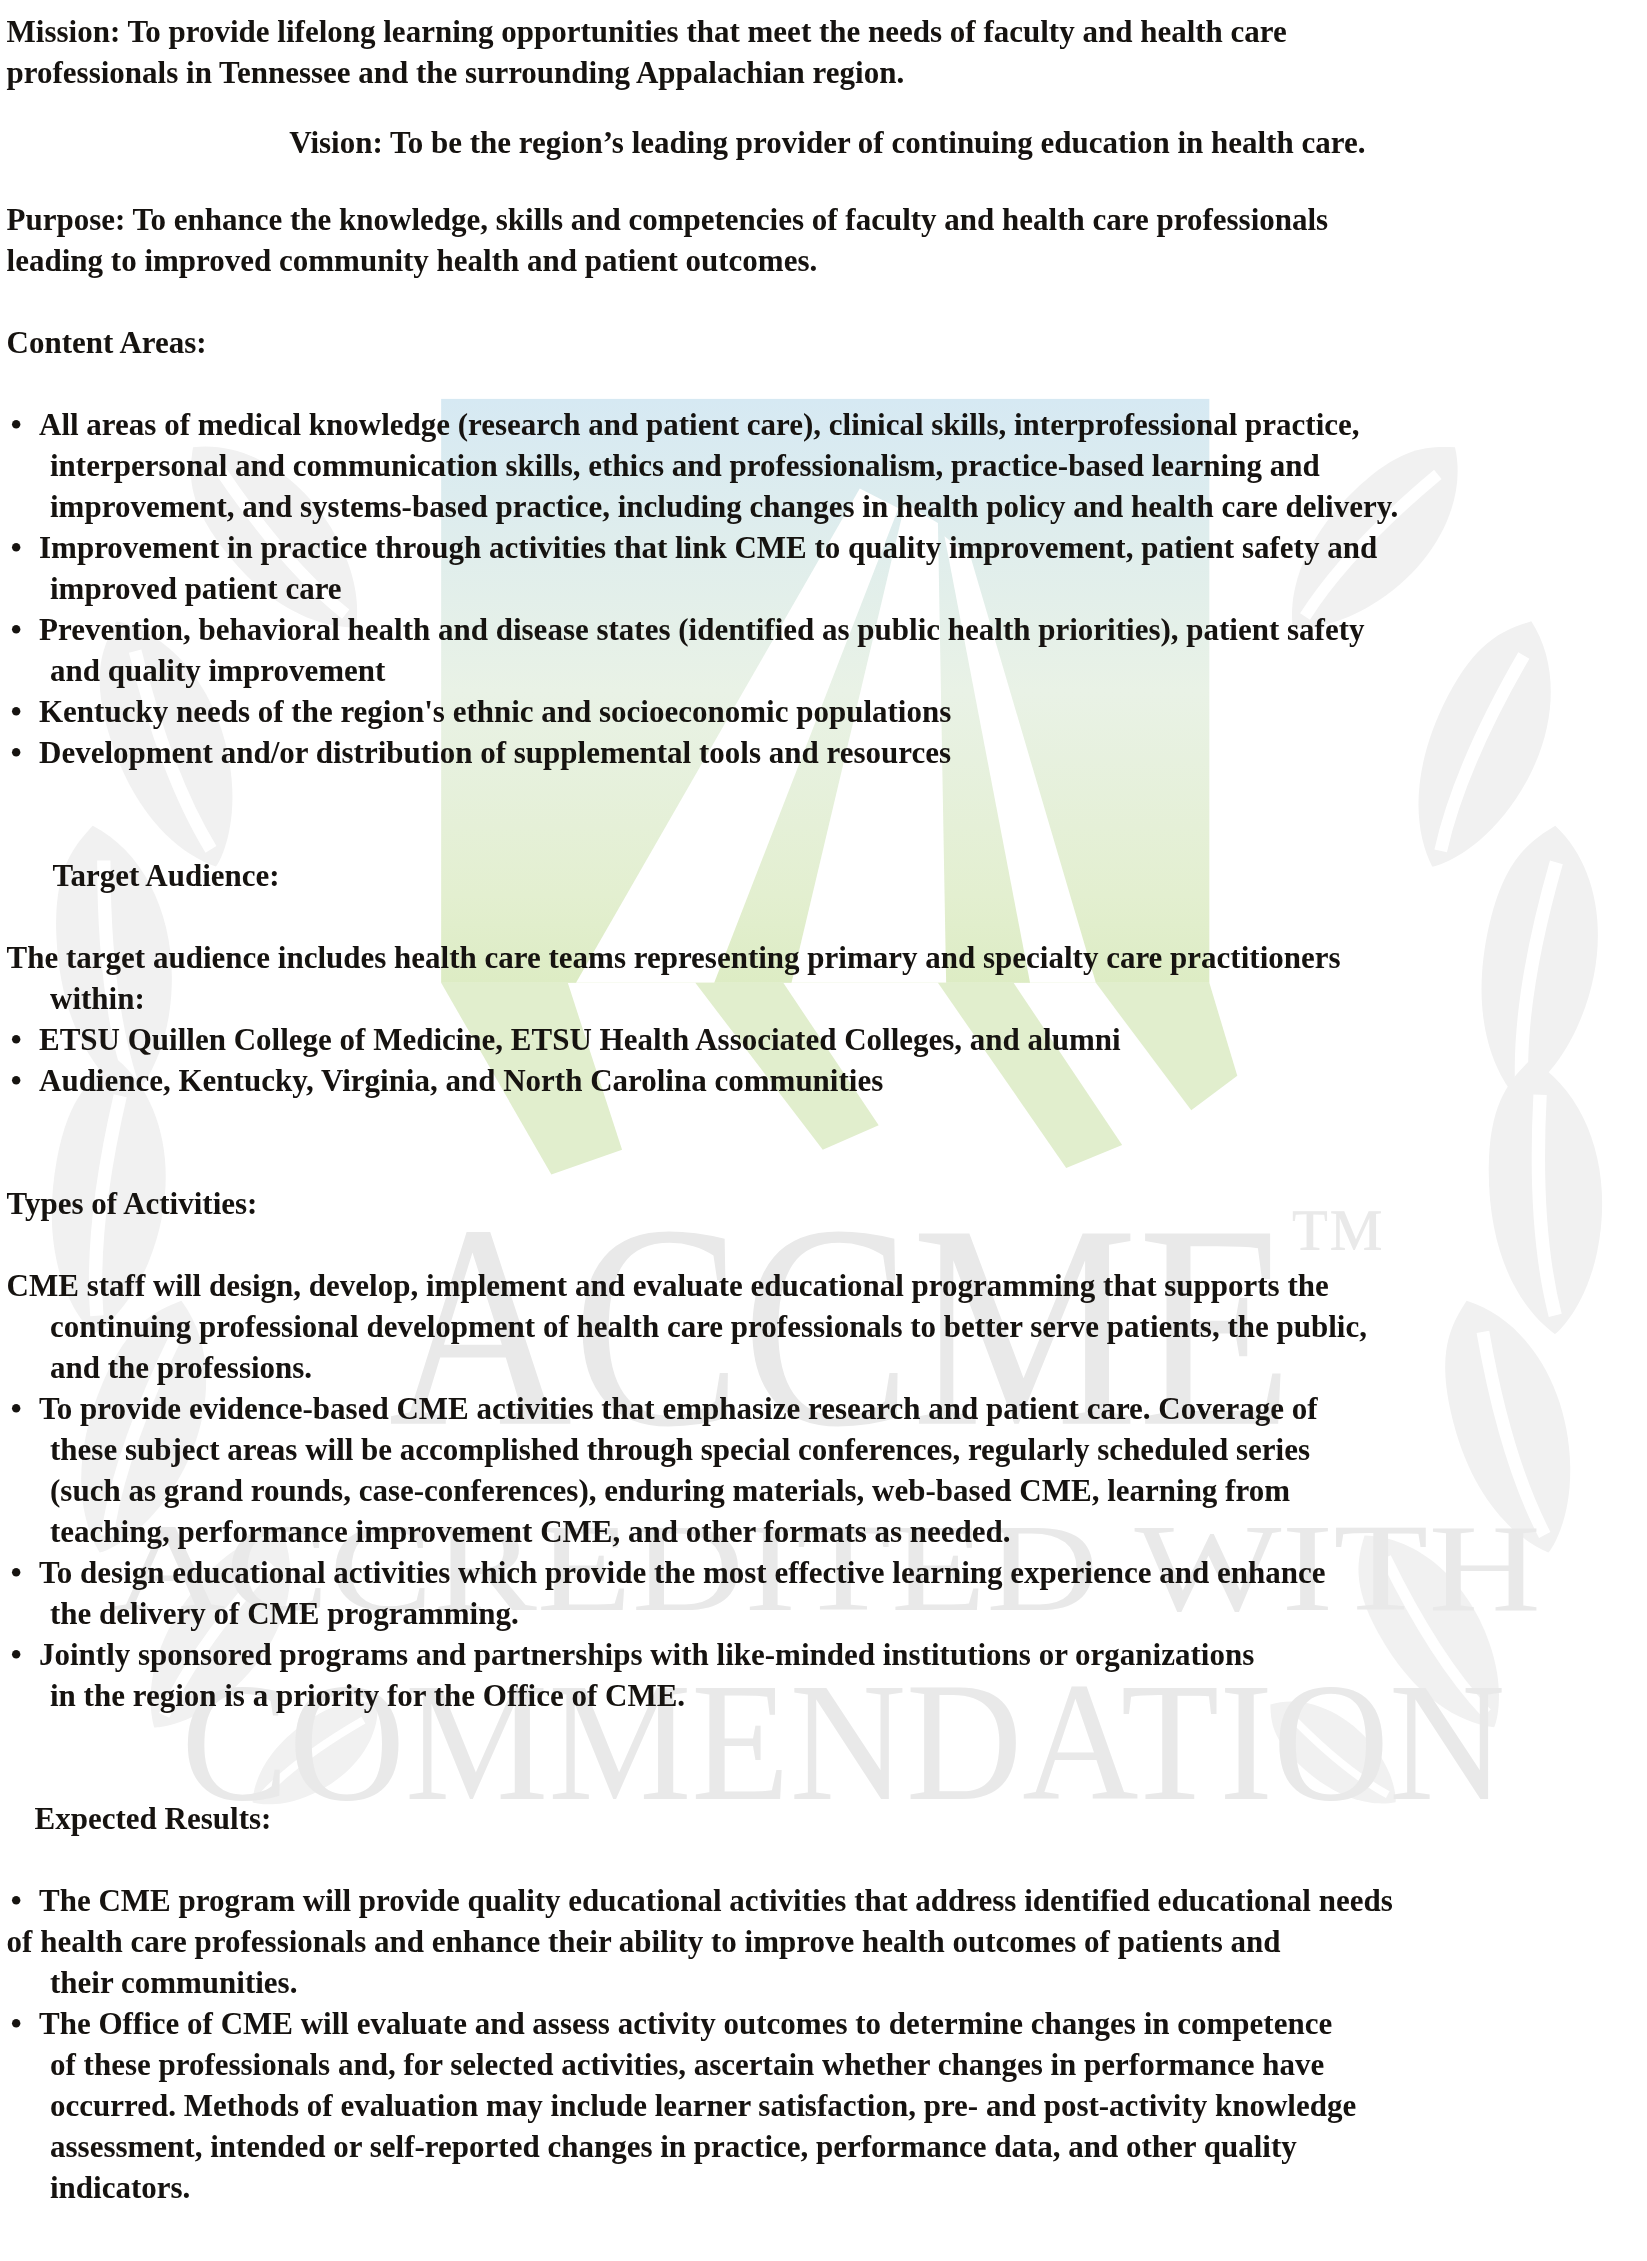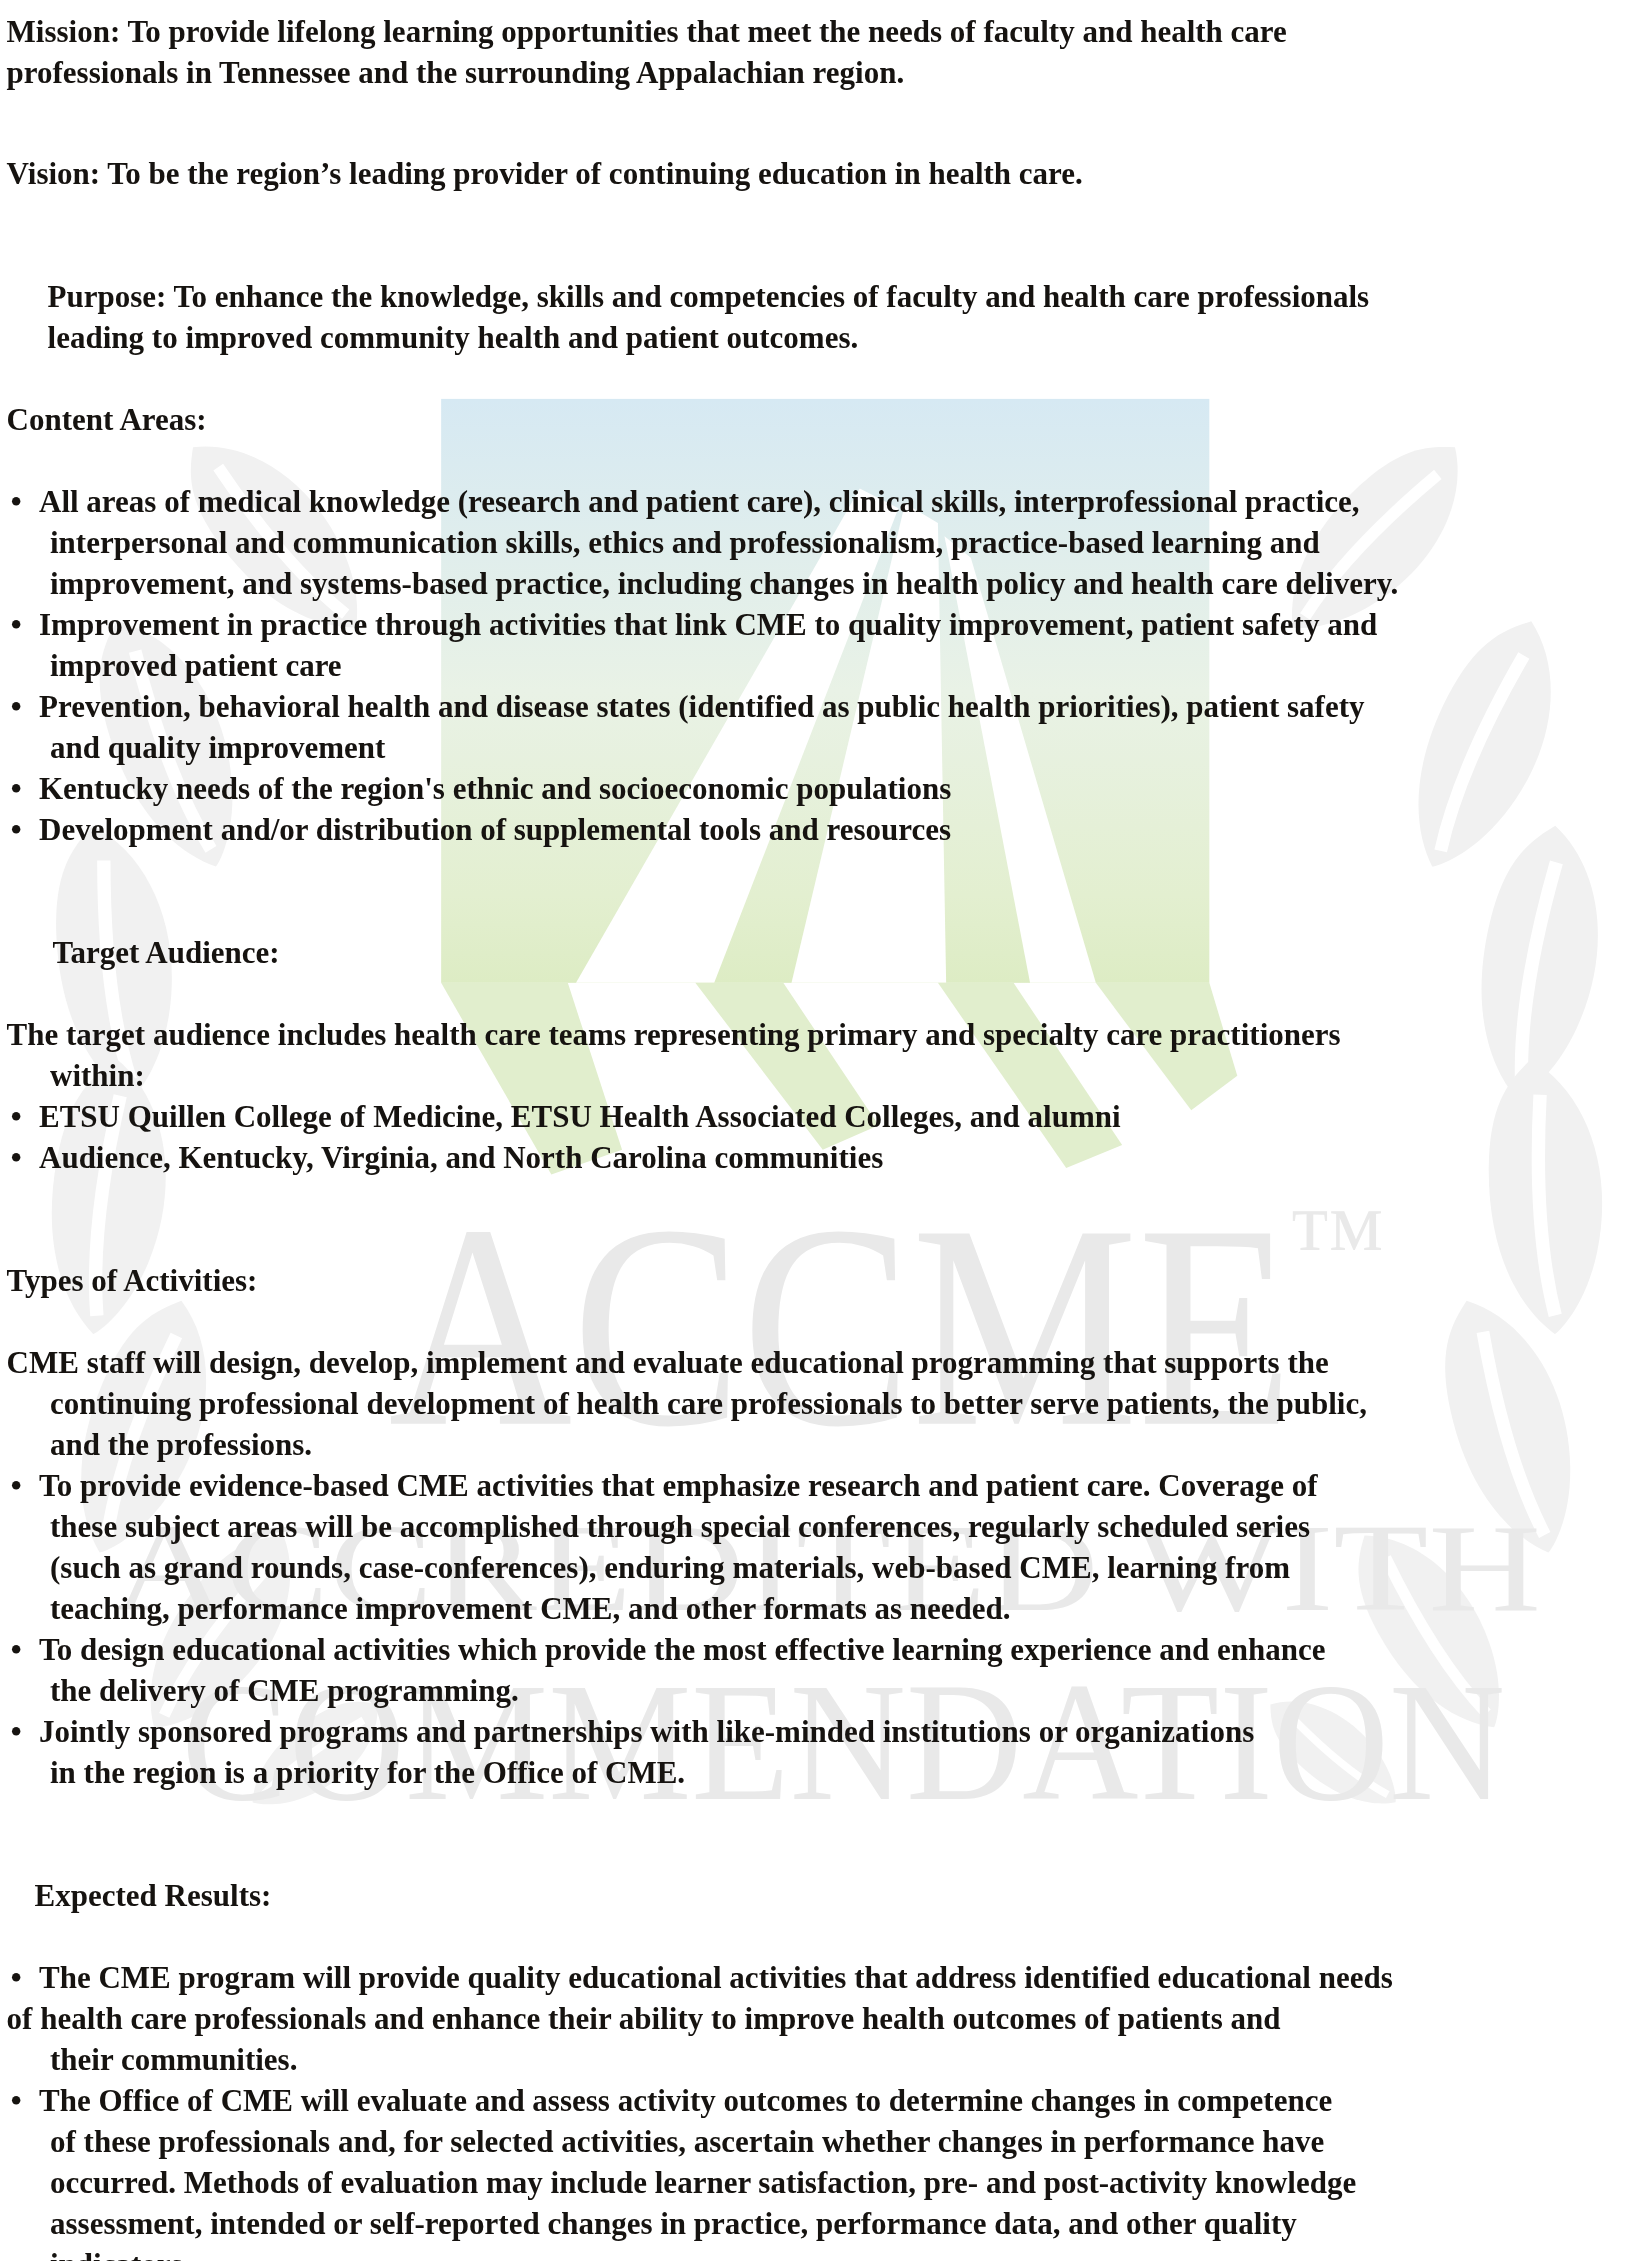--- a/index.html
+++ b/index.html
@@ -101,24 +101,24 @@
     <text class="wm-text" x="1566" y="1552" font-size="120" fill="#e9e9e9">™</text>
     <text class="wm-text" x="137" y="1958" font-size="152" textLength="1736" lengthAdjust="spacingAndGlyphs" fill="#e9e9e9">ACCREDITED WITH</text>
     <text class="wm-text" x="220" y="2187" font-size="205" textLength="1610" lengthAdjust="spacingAndGlyphs" fill="#e9e9e9">COMMENDATION</text>
   </svg>
 
   <main class="doc" id="doc">
       <section class="block paragraph" style="margin-top: 0px;">
         <div class="ln flush"><span>Mission: To provide lifelong learning opportunities that meet the needs of faculty and health care</span></div>
         <div class="ln flush"><span>professionals in Tennessee and the surrounding Appalachian region.</span></div>
       </section>
-      <section class="block paragraph" style="margin-top: 60px;">
+      <section class="block paragraph" style="margin-top: 29px; text-align: center;">
         <div class="ln flush"><span>Vision: To be the region’s leading provider of continuing education in health care.</span></div>
       </section>
-      <section class="block paragraph" style="margin-top: 82px; padding-left: 41px;">
+      <section class="block paragraph" style="margin-top: 36px;">
         <div class="ln flush"><span>Purpose: To enhance the knowledge, skills and competencies of faculty and health care professionals</span></div>
         <div class="ln flush"><span>leading to improved community health and patient outcomes.</span></div>
       </section>
       <section class="block heading" style="margin-top: 41px;">
         <div class="ln flush"><span>Content Areas:</span></div>
       </section>
       <section class="block bullets" style="margin-top: 41px;">
         <div class="ln bullet"><span class="bu">•</span><span>All areas of medical knowledge (research and patient care), clinical skills, interprofessional practice,</span></div>
         <div class="ln cont"><span>interpersonal and communication skills, ethics and professionalism, practice-based learning and</span></div>
         <div class="ln cont"><span>improvement, and systems-based practice, including changes in health policy and health care delivery.</span></div>

